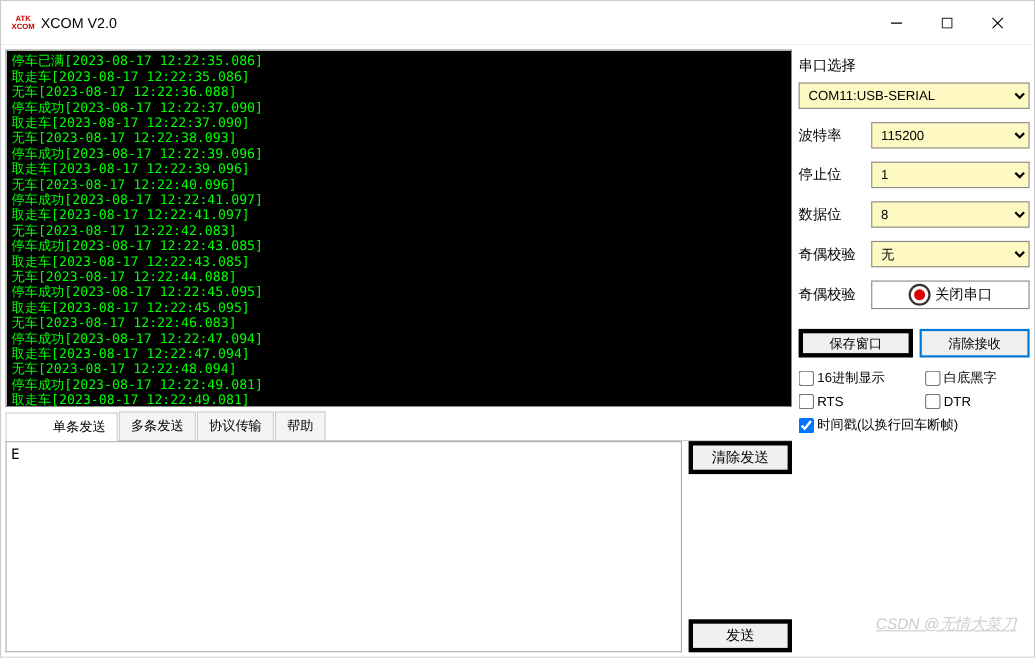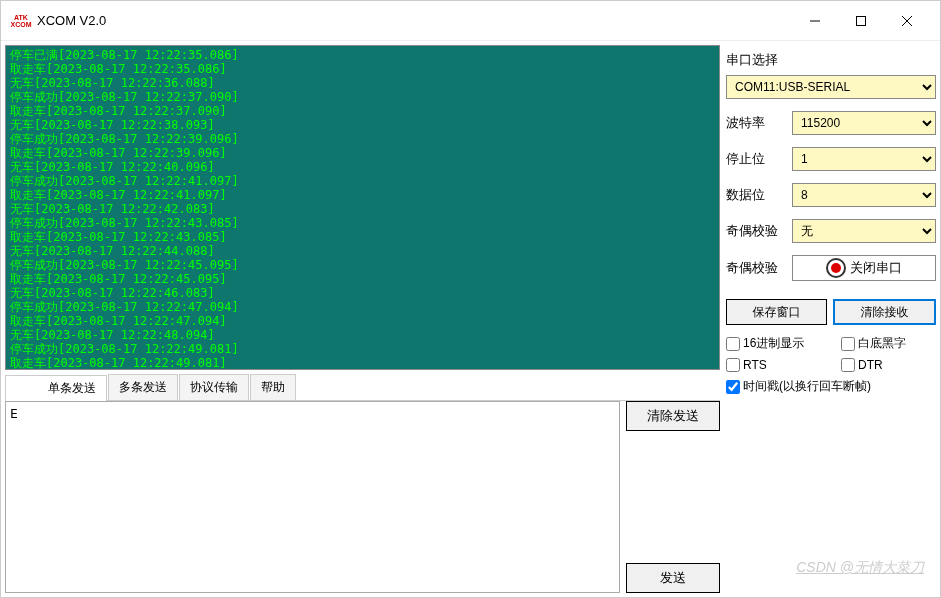--- a/index.html
+++ b/index.html
@@ -5,31 +5,31 @@
 * { box-sizing: border-box; margin: 0; padding: 0; }
 body { font-family: "Microsoft YaHei", SimSun, Arial, sans-serif; font-size: 12px; background: #fff; }
 .window { width: 941px; height: 598px; border: 1px solid #ccc; background: #fff; display: flex; flex-direction: column; position: relative; }
 .titlebar { height: 40px; display: flex; align-items: center; padding: 0 10px; border-bottom: 1px solid #eee; }
 .app-icon { width: 20px; height: 20px; display: flex; flex-direction: column; align-items: center; justify-content: center; font-size: 7px; font-weight: bold; line-height: 7px; color: #c00; margin-right: 6px; }
 .app-title { font-size: 13px; }
 .win-controls { margin-left: auto; display: flex; }
 .win-btn { width: 46px; height: 30px; display: flex; align-items: center; justify-content: center; cursor: default; }
 .main { flex: 1; display: flex; padding: 4px; gap: 6px; overflow: hidden; }
 .left-col { flex: 1; display: flex; flex-direction: column; }
-.terminal { flex: 1; background: #0f766e; color: #00ff00; font-family: "Consolas", monospace; font-size: 12px; line-height: 14px; padding: 2px 4px; overflow-y: auto; border: 1px solid #888; white-space: nowrap; }
+.terminal { flex: 1; background: #000000; color: #00ff00; font-family: "Consolas", monospace; font-size: 12px; line-height: 14px; padding: 2px 4px; overflow-y: auto; border: 1px solid #888; white-space: nowrap; }
 .terminal::-webkit-scrollbar { width: 16px; }
 .terminal::-webkit-scrollbar-track { background: #f0f0f0; }
 .terminal::-webkit-scrollbar-thumb { background: #ccc; border: 1px solid #aaa; }
 .tabs { display: flex; border-bottom: 1px solid #ccc; margin-top: 4px; }
 .tab { padding: 4px 10px; border: 1px solid #ccc; border-bottom: none; background: #f4f4f4; cursor: default; margin-right: 1px; }
 .tab.active { background: #fff; position: relative; top: 1px; padding-left: 42px; }
 .send-area { display: flex; flex: 0.6; border-top: none; }
 .send-input { flex: 1; border: 1px solid #aaa; padding: 4px; font-family: "Consolas", monospace; font-size: 13px; resize: none; overflow-y: scroll; }
 .send-btns { width: 100px; display: flex; flex-direction: column; justify-content: space-between; padding-left: 6px; gap: 20px; }
-.btn { height: 30px; background: #f0f0f0; border: 1px solid #000000; cursor: default; font-size: 13px; }
+.btn { height: 30px; background: #f0f0f0; border: 4px solid #000000; cursor: default; font-size: 13px; }
 .right-col { width: 210px; display: flex; flex-direction: column; padding-top: 6px; }
 .sec-title { font-size: 13px; margin-bottom: 6px; }
 .combo, .combo-sm { height: 24px; border: 1px solid #888; background: #fef9c3; font-size: 12px; padding: 0 4px; width: 100%; }
 .row { display: flex; align-items: center; margin-bottom: 12px; gap: 6px; }
 .row label { width: 60px; font-size: 13px; }
 .row .combo-sm { flex: 1; }
 .op-row { display: flex; align-items: center; margin-bottom: 18px; gap: 6px; }
 .record-btn { width: 20px; height: 20px; border-radius: 50%; border: 2px solid #333; display: flex; align-items: center; justify-content: center; }
 .record-dot { width: 10px; height: 10px; border-radius: 50%; background: #d00; }
 .port-op-btn { flex: 1; height: 26px; border: 1px solid #888; display: flex; align-items: center; justify-content: center; gap: 4px; background: #fff; font-size: 13px; }

